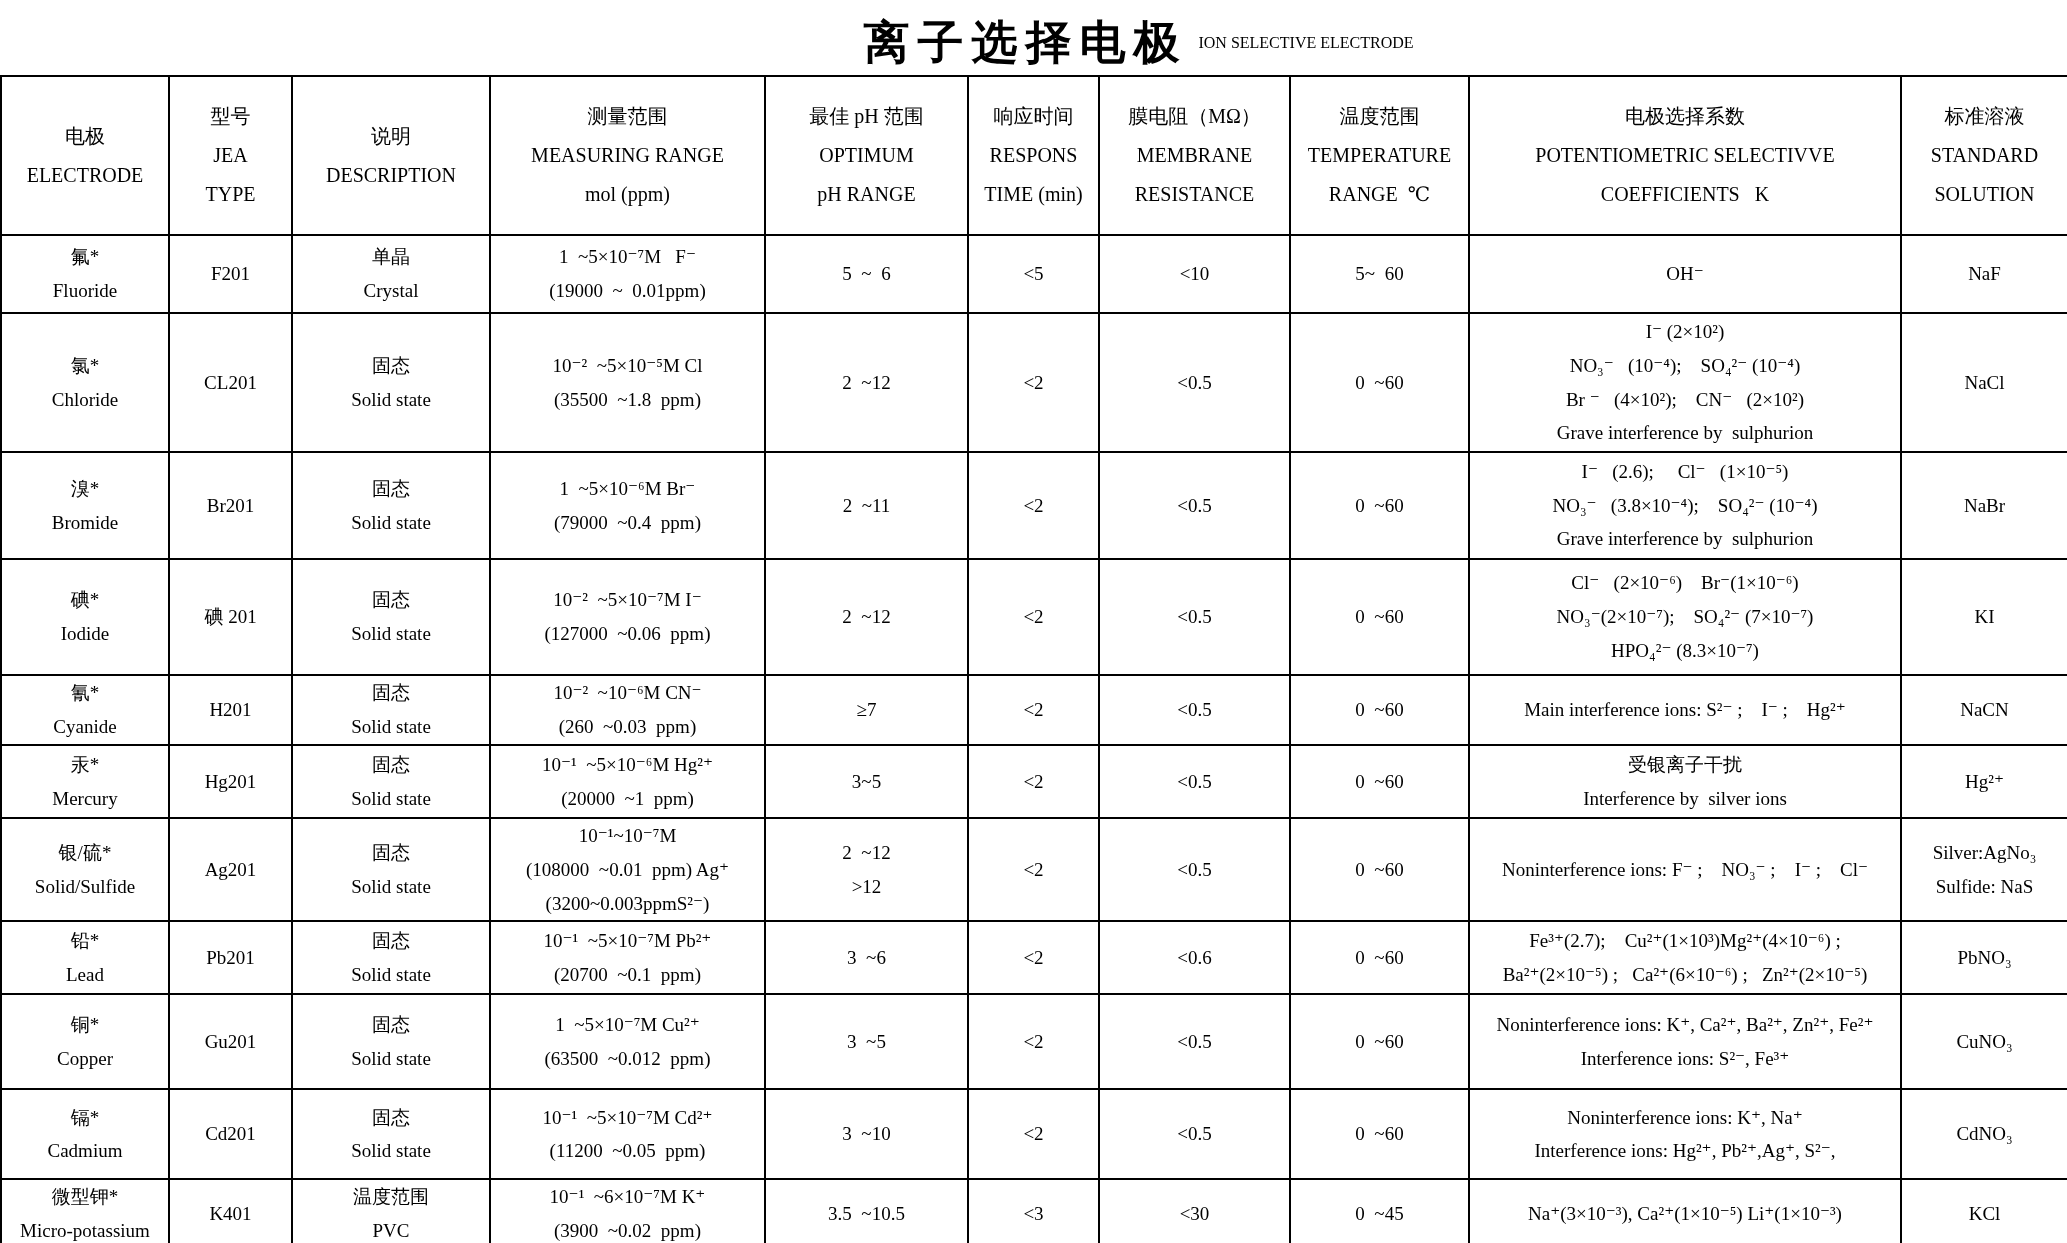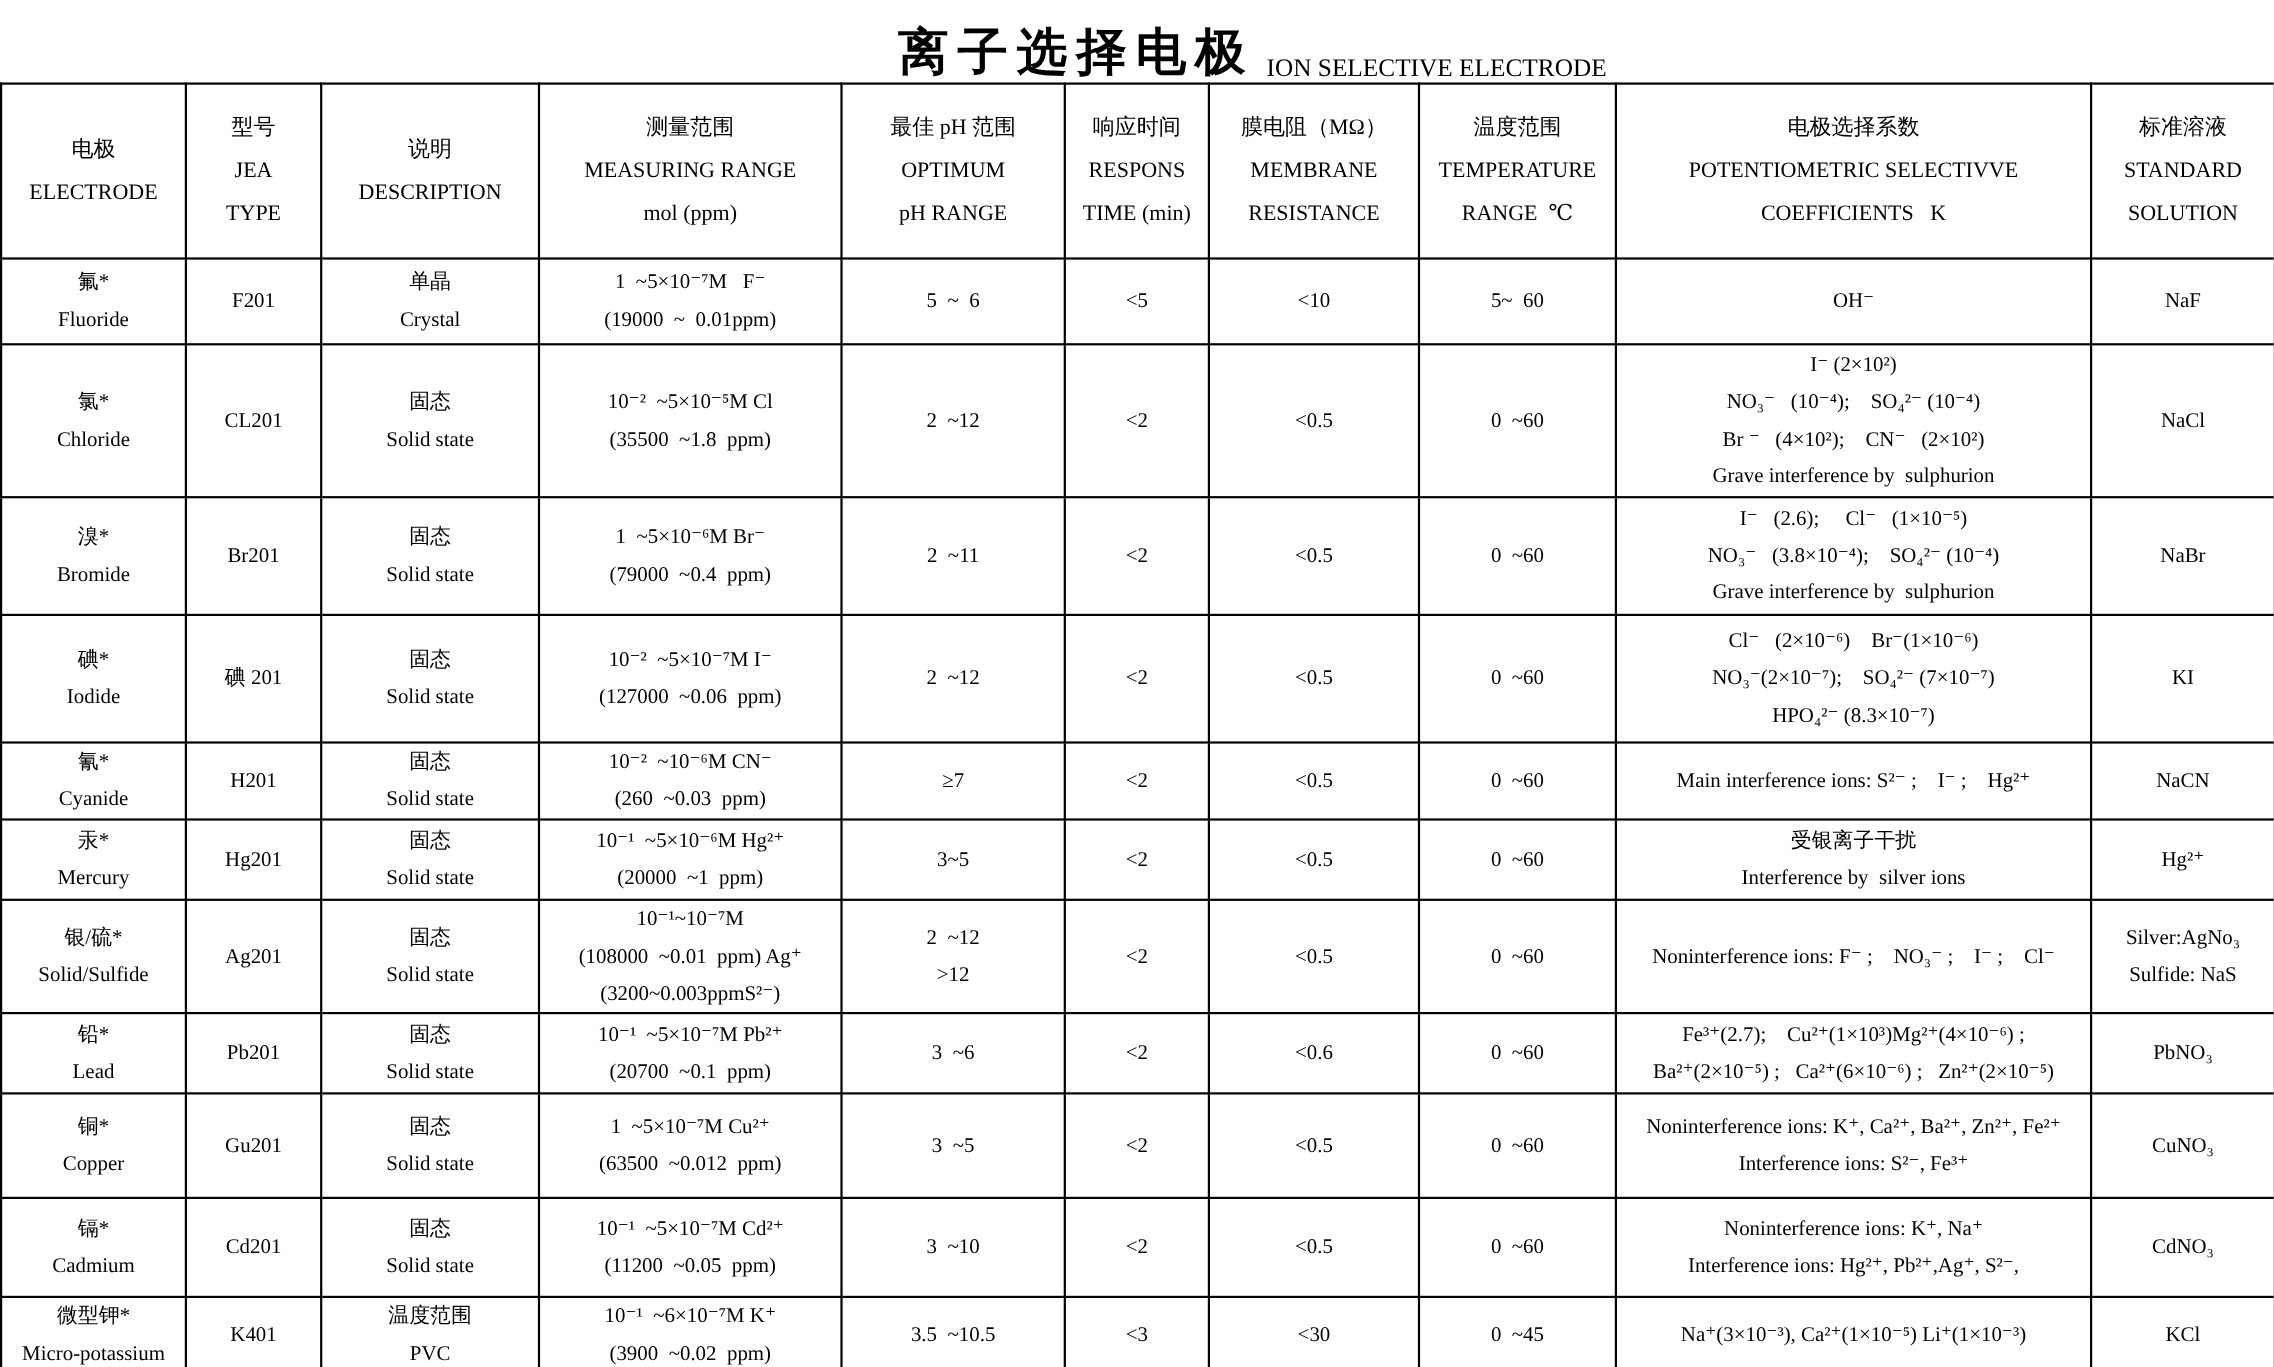--- a/index.html
+++ b/index.html
@@ -1,25 +1,25 @@
 <!DOCTYPE html>
 <html><head>
 <meta charset="utf-8">
 <style>
   html,body{margin:0;padding:0;background:#ffffff;}
   body{
     width:2067px;height:1243px;overflow:hidden;color:#000;
     font-family:"Liberation Serif","DejaVu Serif",serif;
   }
   .title-bar{
-    height:75px;display:flex;align-items:flex-end;justify-content:center;
+    height:75px;display:flex;align-items:center;justify-content:center;
     padding-left:210px;box-sizing:border-box;padding-top:10px;
   }
   .title-zh{font-size:46px;font-weight:bold;letter-spacing:8px;line-height:1.2;}
-  .title-en{font-size:23px;margin-left:11px;}
+  .title-en{font-size:16px;margin-left:11px;}
   table{
     width:2067px;border-collapse:collapse;table-layout:fixed;
     border:2px solid #000;
   }
   td,th{
     border:2px solid #000;padding:0;text-align:center;vertical-align:middle;
     font-weight:normal;overflow:hidden;
   }
   .cell{
     display:flex;flex-direction:column;justify-content:space-evenly;

